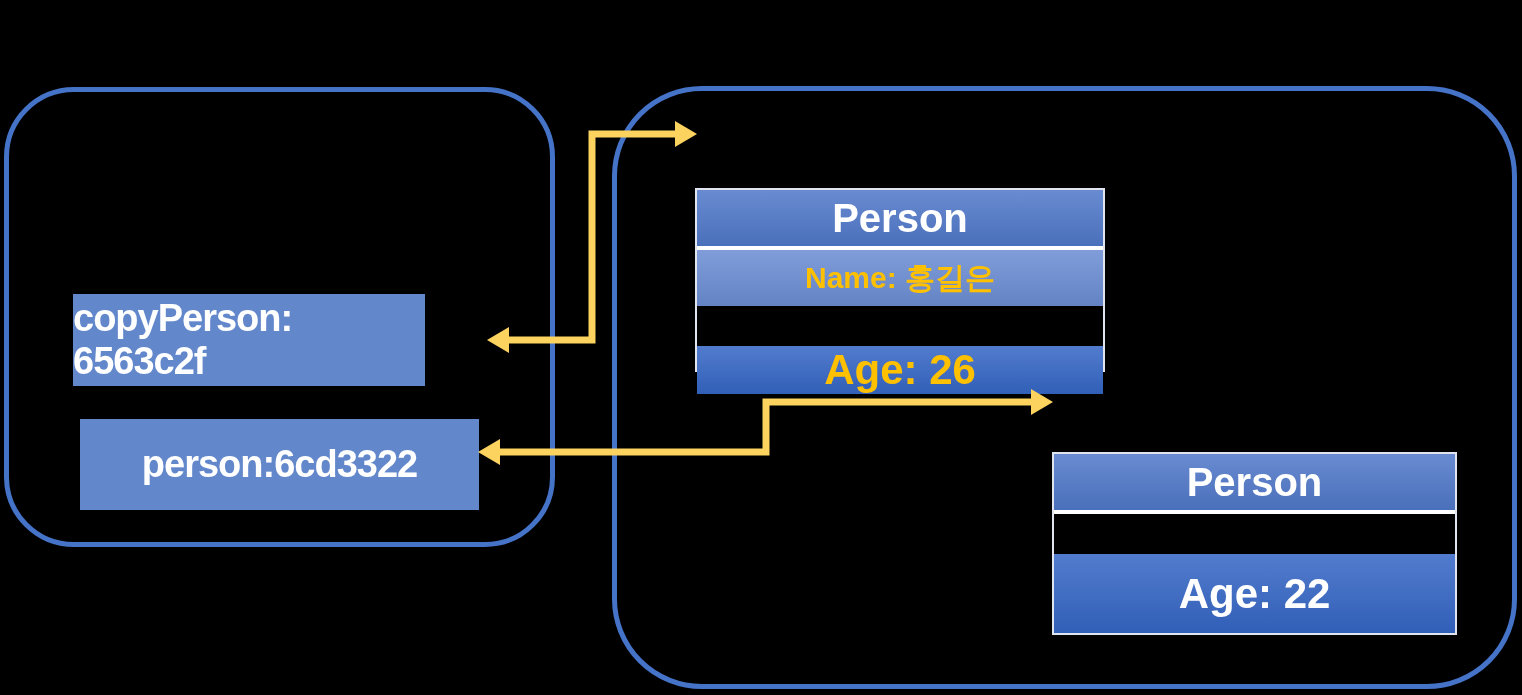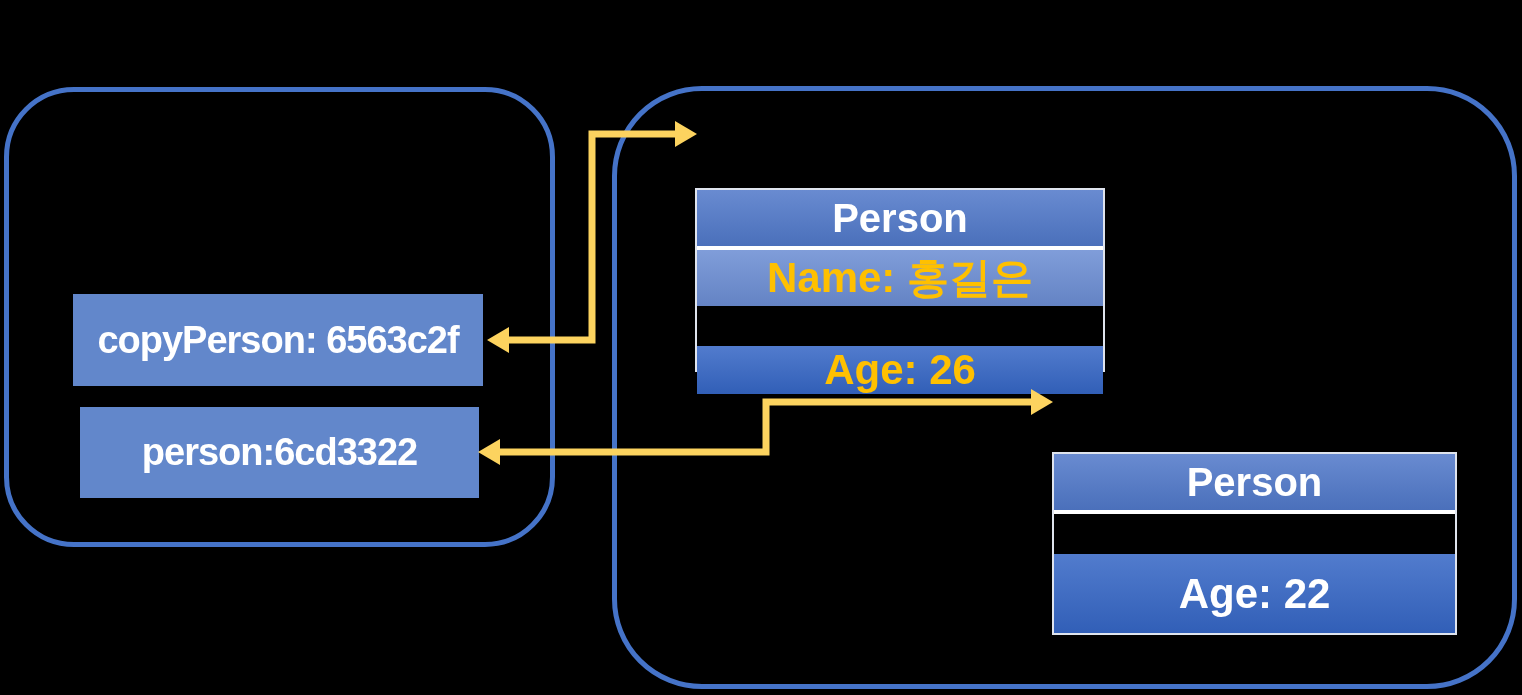--- a/index.html
+++ b/index.html
@@ -34,22 +34,22 @@
     left:612px;top:86px;width:905px;height:603px;border-radius:90px;
   }
   .stack-box{
     position:absolute;
     background:var(--stack-box-fill);
     display:flex;align-items:center;justify-content:center;
     color:var(--white-text);
     font-weight:700;font-size:38px;
     letter-spacing:-1px;
   }
-  .stack-box.copyperson{left:73px;top:294px;width:410px;height:92px;}
-  .stack-box.person{left:80px;top:407px;width:399px;height:91px;}
+  .stack-box.copyperson{left:73px;top:294px;width:352px;height:92px;}
+  .stack-box.person{left:80px;top:419px;width:399px;height:91px;}
   .person-card{
     position:absolute;
     display:flex;flex-direction:column;
     border:2px solid #dfe4ee;
     text-align:center;
     --value-color:#FFC000;
   }
   .person-card.card-1{left:695px;top:188px;width:410px;height:184px;}
   .person-card.card-2{left:1052px;top:452px;width:405px;height:183px;}
   .card-row{
@@ -61,21 +61,21 @@
     flex:0 0 56px;
     background-color:var(--card-header);
     color:var(--white-text);
     font-size:40px;
   }
   .row-sep{flex:0 0 4px;background:#ffffff;}
   .row-name{
     flex:0 0 56px;
     background-color:var(--card-name-row);
     color:var(--value-color);
-    font-size:42px;
+    font-size:30px;
   }
   .row-age{
     flex:1 1 auto;
     background-color:var(--card-age-row);
     color:var(--value-color);
     font-size:42px;
     margin-top:40px;
   }
   .arrow-layer{
     position:absolute;left:0;top:0;width:1522px;height:695px;

